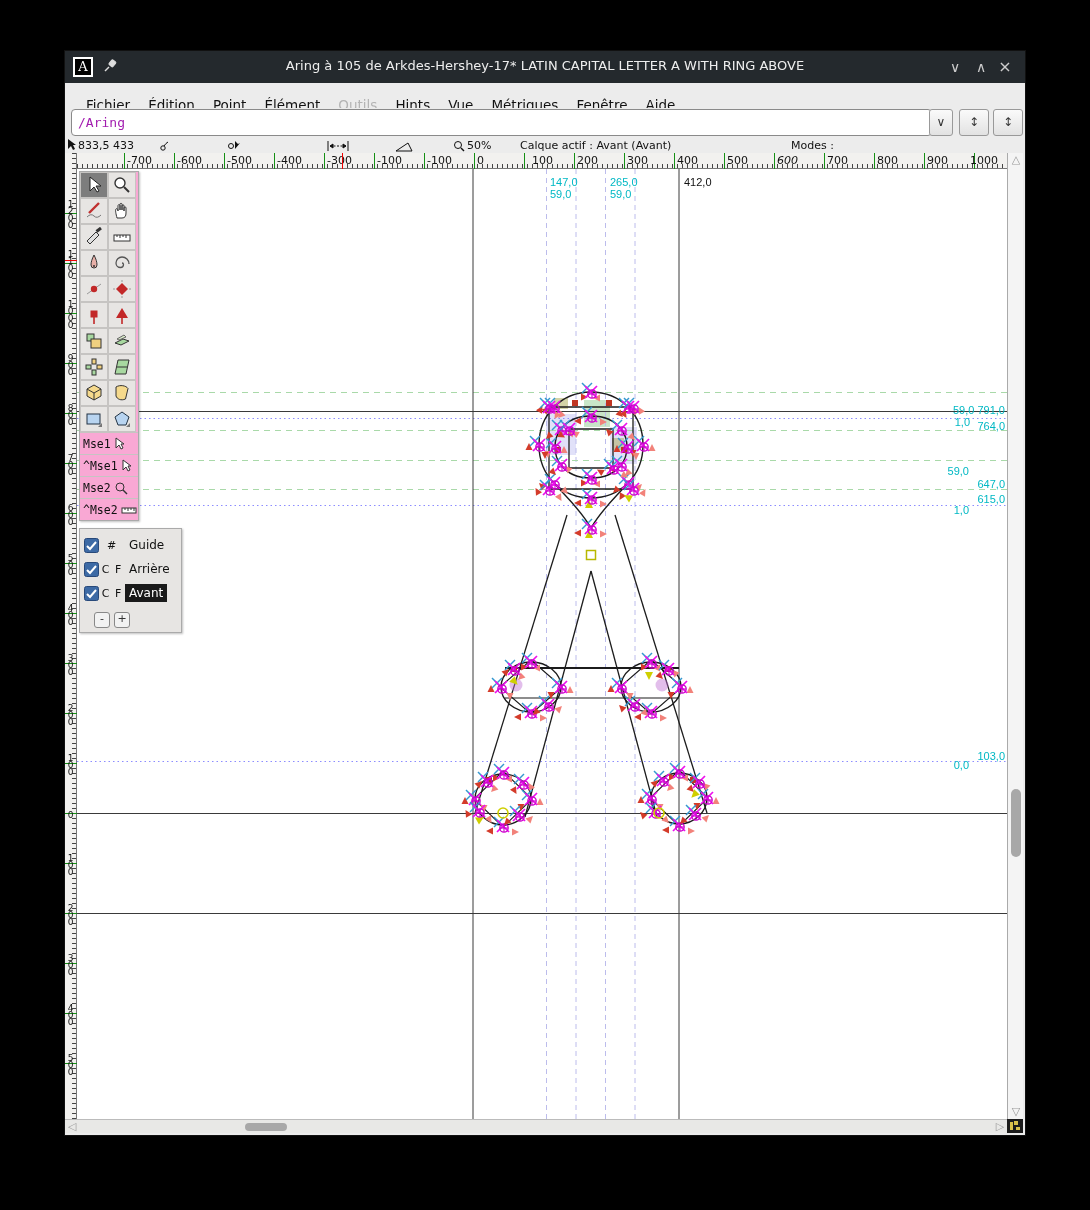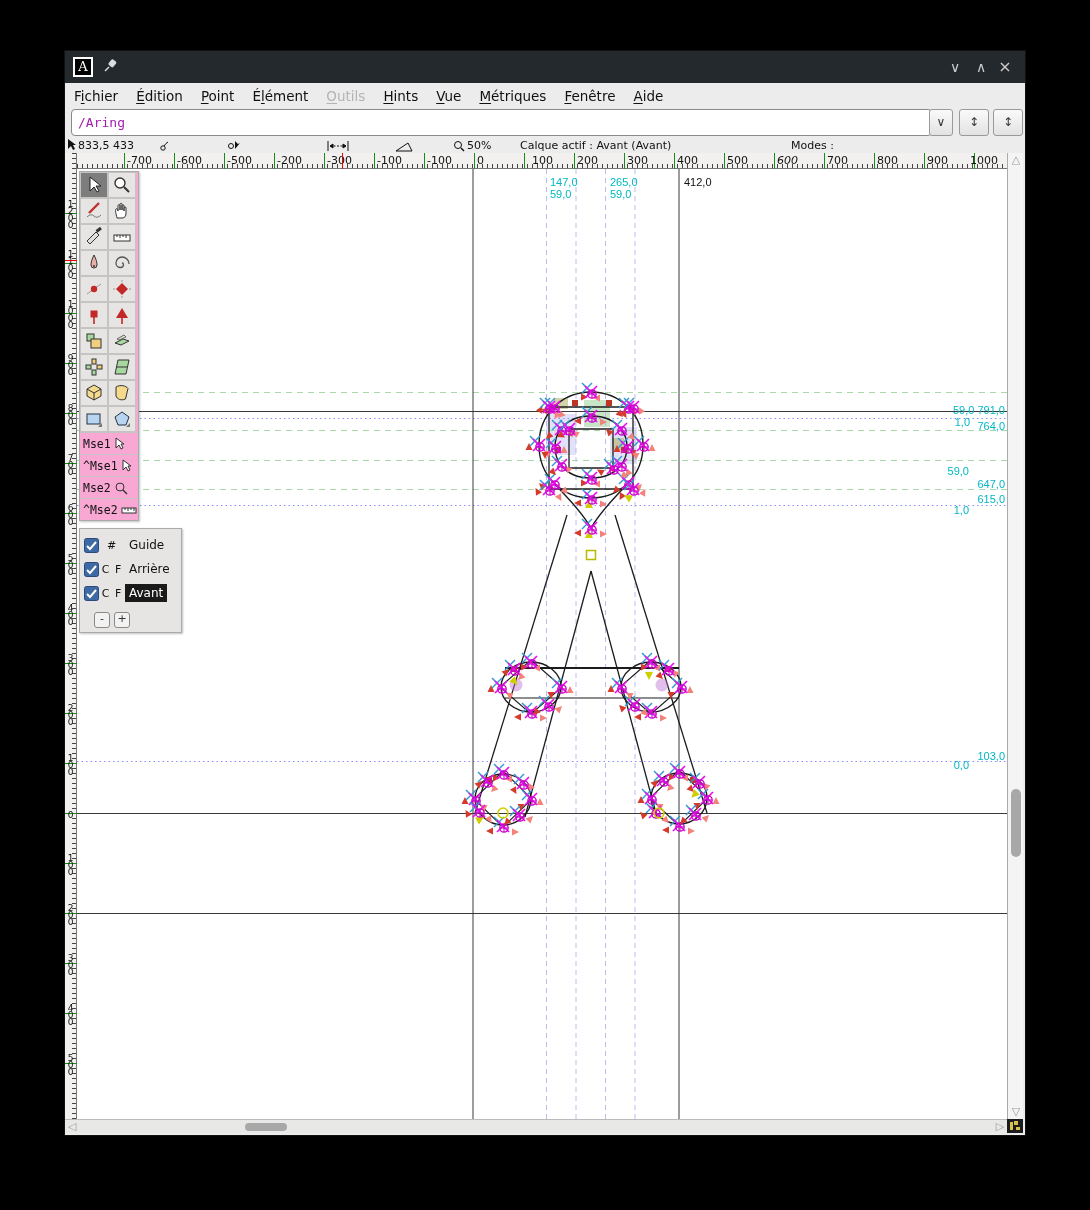--- a/index.html
+++ b/index.html
@@ -9,21 +9,21 @@
   .abs{position:absolute;}
   #window{left:64px;top:50px;width:962px;height:1086px;background:#ececec;border:1px solid #111;box-sizing:border-box;}
   
   #titlebar{left:0;top:0;width:100%;height:32px;background:#24292d;color:#e6e6e6;}
   #titlebar .ttl{position:absolute;left:0;right:0;top:7px;text-align:center;font-size:13px;color:#eee;}
   #appicon{position:absolute;left:8px;top:6px;width:20px;height:20px;background:#000;border:2px solid #fff;box-sizing:border-box;color:#fff;
            font-family:"DejaVu Serif","Liberation Serif",serif;font-size:13px;text-align:center;line-height:16px;}
   #pinicon{position:absolute;left:38px;top:7px;}
   .winbtn{position:absolute;top:5px;width:24px;height:22px;color:#ccc;font-size:14px;text-align:center;line-height:22px;cursor:default;}
   
-  #menubar{left:0;top:32px;width:100%;height:25px;background:#ececec;display:flex;align-items:center;padding-left:0;box-sizing:border-box;}
+  #menubar{left:0;top:41px;width:100%;height:25px;background:#ececec;display:flex;align-items:center;padding-left:12px;box-sizing:border-box;}
   .menu-item{font-size:13.5px;color:#111;padding:2px 9px;white-space:pre;}
   .menu-item u{text-decoration:underline;text-underline-offset:2px;}
   .menu-item.disabled{color:#b4b4b4;}
   
   #entryrow{left:0;top:57px;width:100%;height:30px;background:#ececec;}
   #charfield{position:absolute;left:6px;top:1px;width:853px;height:25px;background:#fff;border:1px solid #8a8a8a;border-radius:4px;
              font-family:"DejaVu Sans Mono","Liberation Mono",monospace;font-size:13px;color:#a21caf;line-height:25px;padding-left:6px;}
   .fieldbtn{position:absolute;top:1px;height:27px;background:linear-gradient(#fafafa,#e2e2e2);border:1px solid #999;border-radius:3px;
             box-sizing:border-box;text-align:center;font-size:12px;color:#333;line-height:25px;}
   
@@ -74,20 +74,21 @@
 <div id="window" class="abs">
 
   <div id="titlebar" class="abs">
     <div id="appicon">A</div>
     <svg id="pinicon" width="16" height="16" viewBox="0 0 16 16">
       <g stroke="#ddd" fill="#ddd">
             <rect x="7" y="2" width="5" height="6" rx="1" transform="rotate(40 9 5)"></rect>
             <line x1="6" y1="9" x2="2" y2="13" stroke-width="1.5"></line>
           </g>
     </svg>
+    <span class="ttl">Aring à 105 de Arkdes-Hershey-17* LATIN CAPITAL LETTER A WITH RING ABOVE</span>
     <span class="winbtn" style="right:58px">∨</span>
     <span class="winbtn" style="right:32px">∧</span>
     <span class="winbtn" style="right:8px;font-size:16px">×</span>
   </div>
 
   <div id="menubar" class="abs">
         <span class="menu-item">F<u>i</u>chier</span>
         <span class="menu-item"><u>É</u>dition</span>
         <span class="menu-item"><u>P</u>oint</span>
         <span class="menu-item">É<u>l</u>ément</span>
@@ -146,21 +147,21 @@
         </svg>
   </div>
   <div id="hruler" class="abs">
         <div class="htick" style="left: 47px;"></div>
         <div class="hlab" style="left: 50px;">-700</div>
         <div class="htick" style="left: 97px;"></div>
         <div class="hlab" style="left: 100px;">-600</div>
         <div class="htick" style="left: 147px;"></div>
         <div class="hlab" style="left: 150px;">-500</div>
         <div class="htick" style="left: 197px;"></div>
-        <div class="hlab" style="left: 200px;">-200</div>
+        <div class="hlab" style="left: 200px;">-400</div>
         <div class="htick" style="left: 247px;"></div>
         <div class="hlab" style="left: 250px;">-300</div>
         <div class="htick" style="left: 297px;"></div>
         <div class="hlab" style="left: 300px;">-100</div>
         <div class="htick" style="left: 347px;"></div>
         <div class="hlab" style="left: 350px; text-align: center;">-100</div>
         <div class="htick" style="left: 397px;"></div>
         <div class="hlab" style="left: 400px;">0</div>
         <div class="htick" style="left: 447px;"></div>
         <div class="hlab" style="left: 455px;">100</div>

